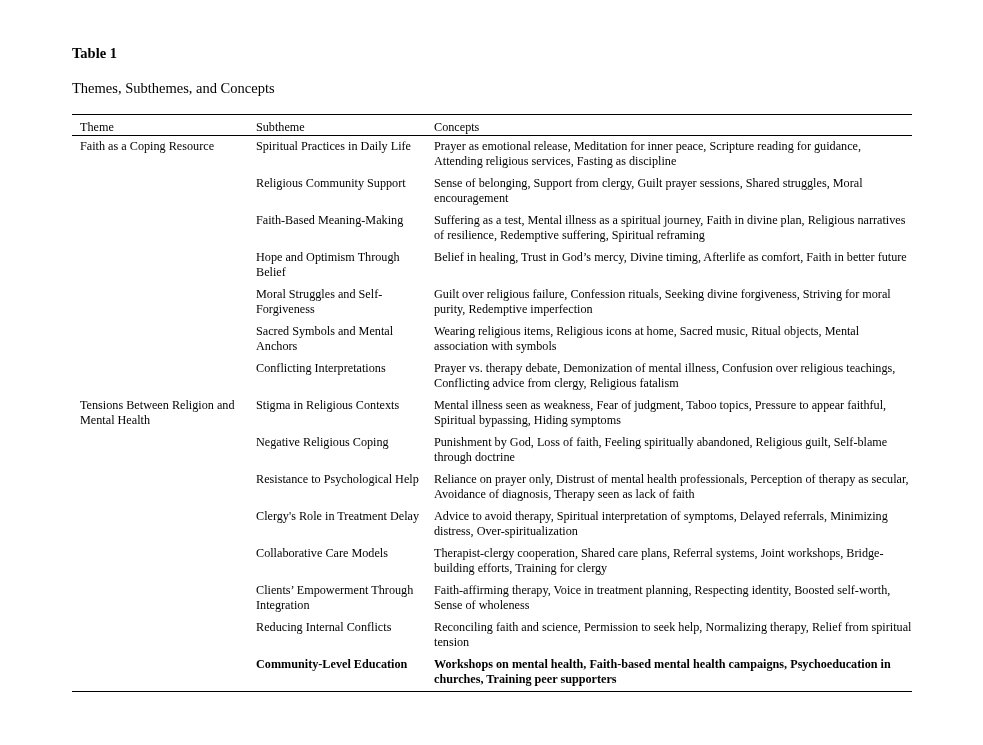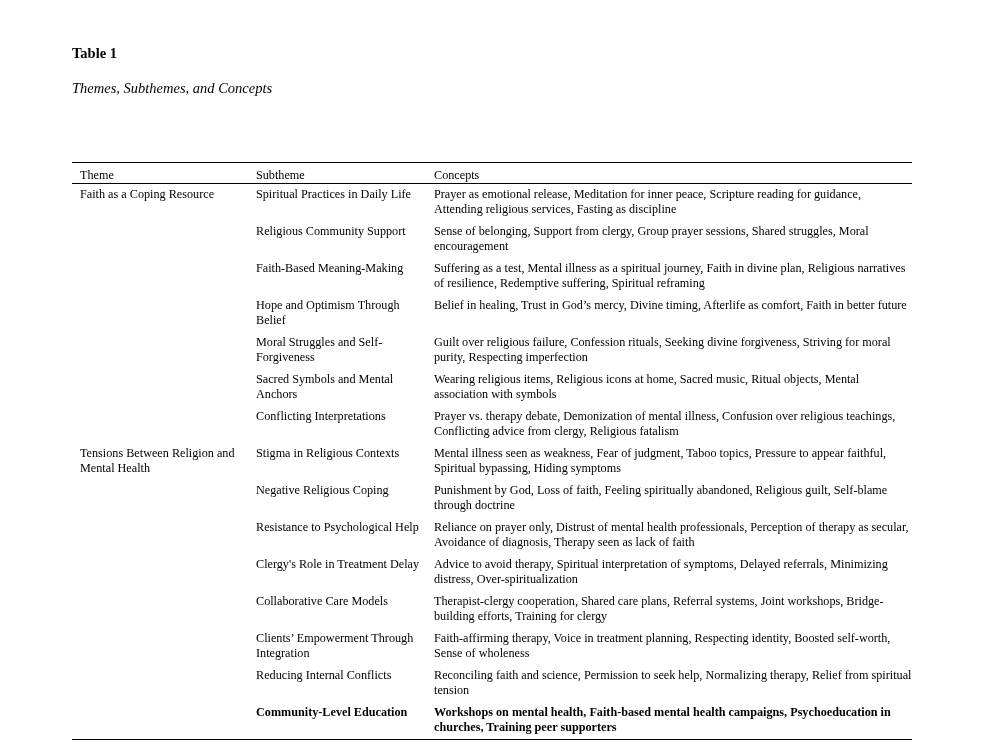--- a/index.html
+++ b/index.html
@@ -8,26 +8,26 @@
     font-family: "Liberation Serif", "DejaVu Serif", serif;
     color: #000;
   }
   .page { position: absolute; left: 72px; top: 0; width: 840px; }
   .table-label {
     position: absolute; top: 45px; left: 0;
     font-weight: bold; font-size: 14.5px; text-align: right;
   }
   .table-title {
     position: absolute; top: 80px; left: 0;
-    font-style: italic; font-size: 14.5px;
+    font-size: 14.5px;
   }
   table {
     position: absolute; top: 114px; left: 0;
     width: 840px; border-collapse: collapse;
-    font-size: 12.2px; line-height: 15px; margin-top: 48px;
+    font-size: 12.2px; line-height: 15px;
   }
   thead th {
     font-weight: normal; text-align: left;
     border-top: 1px solid #000; border-bottom: 1px solid #000;
     padding: 5px 0 0px 8px; height: 13px; vertical-align: top;
   }
   tbody td {
     vertical-align: top; padding: 3px 0 4px 8px;
   }
   tbody tr:last-child td { border-bottom: 1px solid #000; font-weight: bold; }
@@ -61,36 +61,36 @@
     </thead>
     <tbody>
       <tr>
         <td>Faith as a Coping Resource</td>
         <td>Spiritual Practices in Daily Life</td>
         <td><span>Prayer as emotional release, Meditation for inner peace, Scripture reading for guidance, </span><span class="underline-wavy">Attending</span><span> religious services, Fasting as discipline</span></td>
       </tr>
       <tr>
         <td></td>
         <td>Religious Community Support</td>
-        <td>Sense of belonging, Support from clergy, Group prayer sessions, Shared struggles, Moral encouragement</td>
+        <td>Sense of belonging, Support from clergy, Guilt prayer sessions, Shared struggles, Moral encouragement</td>
       </tr>
       <tr>
         <td></td>
         <td>Faith-Based Meaning-Making</td>
         <td>Suffering as a test, Mental illness as a spiritual journey, Faith in divine plan, Religious narratives of resilience, Redemptive suffering, Spiritual reframing</td>
       </tr>
       <tr>
         <td></td>
         <td>Hope and Optimism Through Belief</td>
         <td>Belief in healing, Trust in God’s mercy, Divine timing, Afterlife as comfort, Faith in better future</td>
       </tr>
       <tr>
         <td></td>
         <td>Moral Struggles and Self-Forgiveness</td>
-        <td>Guilt over religious failure, Confession rituals, Seeking divine forgiveness, Striving for moral purity, Respecting imperfection</td>
+        <td>Guilt over religious failure, Confession rituals, Seeking divine forgiveness, Striving for moral purity, Redemptive imperfection</td>
       </tr>
       <tr>
         <td></td>
         <td>Sacred Symbols and Mental Anchors</td>
         <td>Wearing religious items, Religious icons at home, Sacred music, Ritual objects, Mental association with symbols</td>
       </tr>
       <tr>
         <td></td>
         <td>Conflicting Interpretations</td>
         <td>Prayer vs. therapy debate, Demonization of mental illness, Confusion over religious teachings, Conflicting advice from clergy, Religious fatalism</td>

